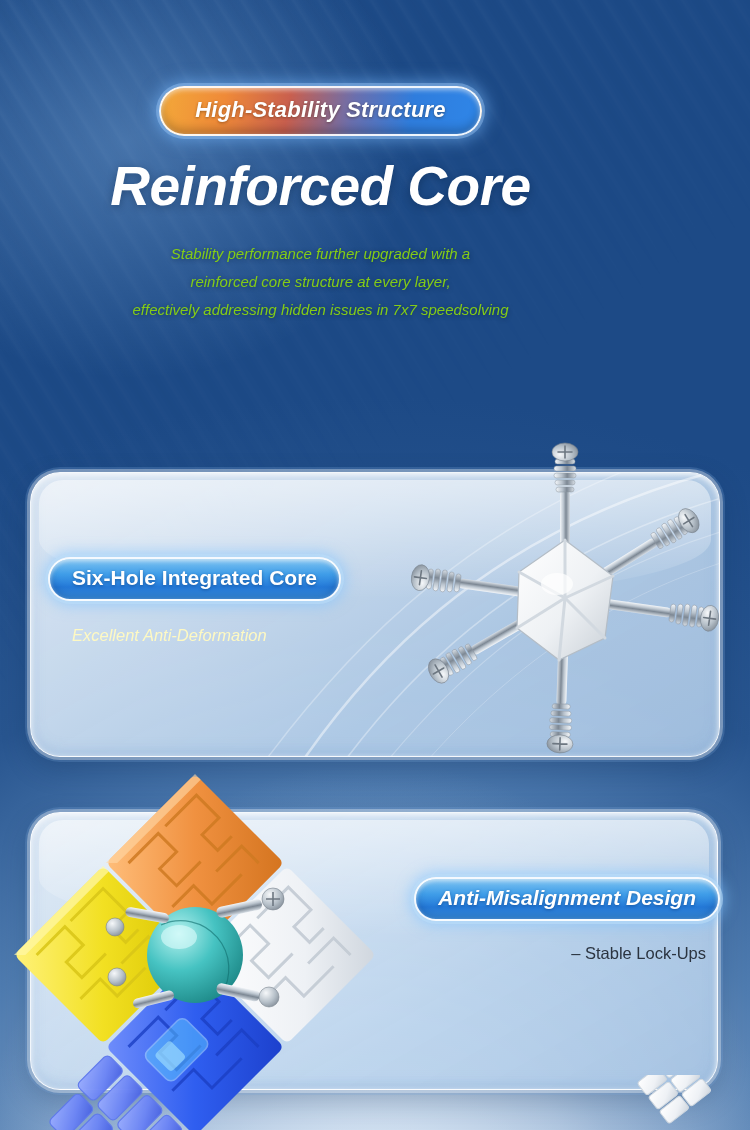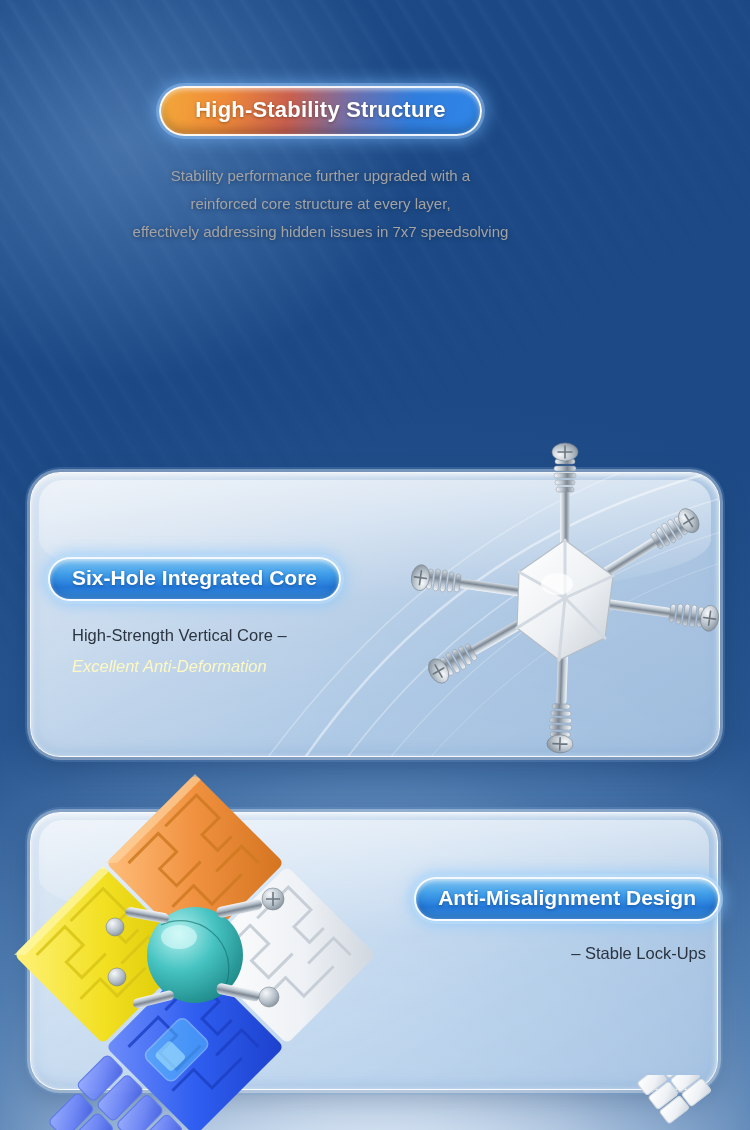--- a/index.html
+++ b/index.html
@@ -36,21 +36,21 @@
   .bg-glow-tl {
     position:absolute; left:-180px; top:-120px; width:620px; height:520px;
     background:radial-gradient(ellipse at center, rgba(150,195,240,.35), rgba(150,195,240,0) 65%);
   }
   .bg-glow-bottom {
     position:absolute; left:-5%; bottom:-160px; width:110%; height:520px;
     background:radial-gradient(ellipse at 50% 100%, rgba(225,238,250,.85), rgba(200,220,240,.25) 45%, rgba(200,220,240,0) 72%);
   }
 
   
-  .hero { position:absolute; left:0; top:0; width:641px; text-align:center; }
+  .hero { position:absolute; left:0; top:0; width:641px; text-align:center;font-style:italic; }
 
   .badge-top {
     display:inline-block; margin-top:86px;
     padding:9px 34px 11px;
     border-radius:26px;
     font-size:22px; font-weight:700; letter-spacing:.2px;
     color:#fff;
     background:linear-gradient(100deg,#f3a93a 0%,#ef8a38 20%,#c95f4e 40%,#6a6fae 60%,#2f7ddd 78%,#2f86e8 100%);
     border:2px solid rgba(255,255,255,.92);
     box-shadow:
@@ -68,21 +68,21 @@
     text-shadow:0 2px 8px rgba(8,30,60,.4);
   }
   .subhead {
     margin-top:5px;
     font-size:34px; font-weight:700; color:#fff;
     letter-spacing:-.2px;
     text-shadow:0 2px 7px rgba(8,30,60,.4);
   }
   .desc {
     margin-top:26px;
-    font-size:15px; line-height:28px; color:#a3a3a3;
+    font-size:15px; line-height:28px; color:#84cc16;
     text-shadow:0 1px 4px rgba(8,30,60,.5);
   }
 
   
   .card {
     position:absolute;
     border-radius:30px;
     background:linear-gradient(150deg,
        rgba(238,245,252,.93) 0%,
        rgba(214,230,246,.90) 35%,
@@ -118,21 +118,21 @@
     background:linear-gradient(180deg,#7fc4f2 0%,#3f9de8 38%,#2479d8 70%,#3d93e4 100%);
     border:2px solid rgba(255,255,255,.95);
     box-shadow:
       0 0 0 3px rgba(190,222,248,.55),
       0 0 14px 5px rgba(130,195,255,.6),
       inset 0 2px 4px rgba(255,255,255,.6),
       inset 0 -4px 9px rgba(0,40,95,.28);
     text-shadow:0 1px 3px rgba(10,50,110,.5);
   }
   #badge-core { left:48px; top:557px; }
-  #badge-align { right:30px; top:877px; }
+  #badge-align { right:30px; top:877px;font-style:italic; }
 
   .lines { position:absolute; font-size:16.5px; line-height:31px; color:#2b3440; }
   #lines-core { left:72px; top:620px; text-align:left; }
   #lines-align { right:44px; top:938px; text-align:right; }
   .accent { color:#fef9c3;font-style:italic; }
 
   
   .art { position:absolute; pointer-events:none; }
   #art-core { left:400px; top:430px; width:330px; height:340px; }
   #art-cube { left:-20px; top:755px; width:460px; height:375px; }
@@ -143,20 +143,21 @@
 
 <div class="bg">
   <div class="bg-base"></div>
   <div class="bg-streaks"></div>
   <div class="bg-glow-tl"></div>
   <div class="bg-glow-bottom"></div>
 </div>
 
 <div class="hero">
   <div class="badge-top">High-Stability Structure</div>
+  <div class="headline">Reinforced Core</div>
   <div class="desc">
     <div>Stability performance further upgraded with a</div>
     <div>reinforced core structure at every layer,</div>
     <div>effectively addressing hidden issues in 7x7 speedsolving</div>
   </div>
 </div>
 
 <div class="card" id="card-core">
   <svg class="swoosh" viewBox="0 0 520 420">
     <g fill="none" stroke="#ffffff" stroke-linecap="round">
@@ -165,21 +166,20 @@
       <path d="M10 370 C 110 230, 240 100, 450 35" stroke-width="1.4" opacity=".35"></path>
       <path d="M95 418 C 185 290, 305 165, 512 110" stroke-width="1.2" opacity=".3"></path>
       <path d="M130 420 C 215 305, 330 190, 515 140" stroke-width="1" opacity=".25"></path>
     </g>
   </svg>
 </div>
 
 <div class="badge-sec" id="badge-core">Six-Hole Integrated Core</div>
 
 <div class="lines" id="lines-core">
-  <div>High-Strength Vertical Core –</div>
   <div class="accent">Excellent Anti-Deformation</div>
 </div>
 
 <svg class="art" id="art-core" viewBox="0 0 330 340">
   <defs>
     <linearGradient id="rod" x1="0" y1="0" x2="0" y2="1">
       <stop offset="0" stop-color="#f4f7fa"></stop>
         <stop offset=".35" stop-color="#b9c3cd"></stop>
       <stop offset=".6" stop-color="#7d8894"></stop>
         <stop offset="1" stop-color="#d7dee5"></stop>

